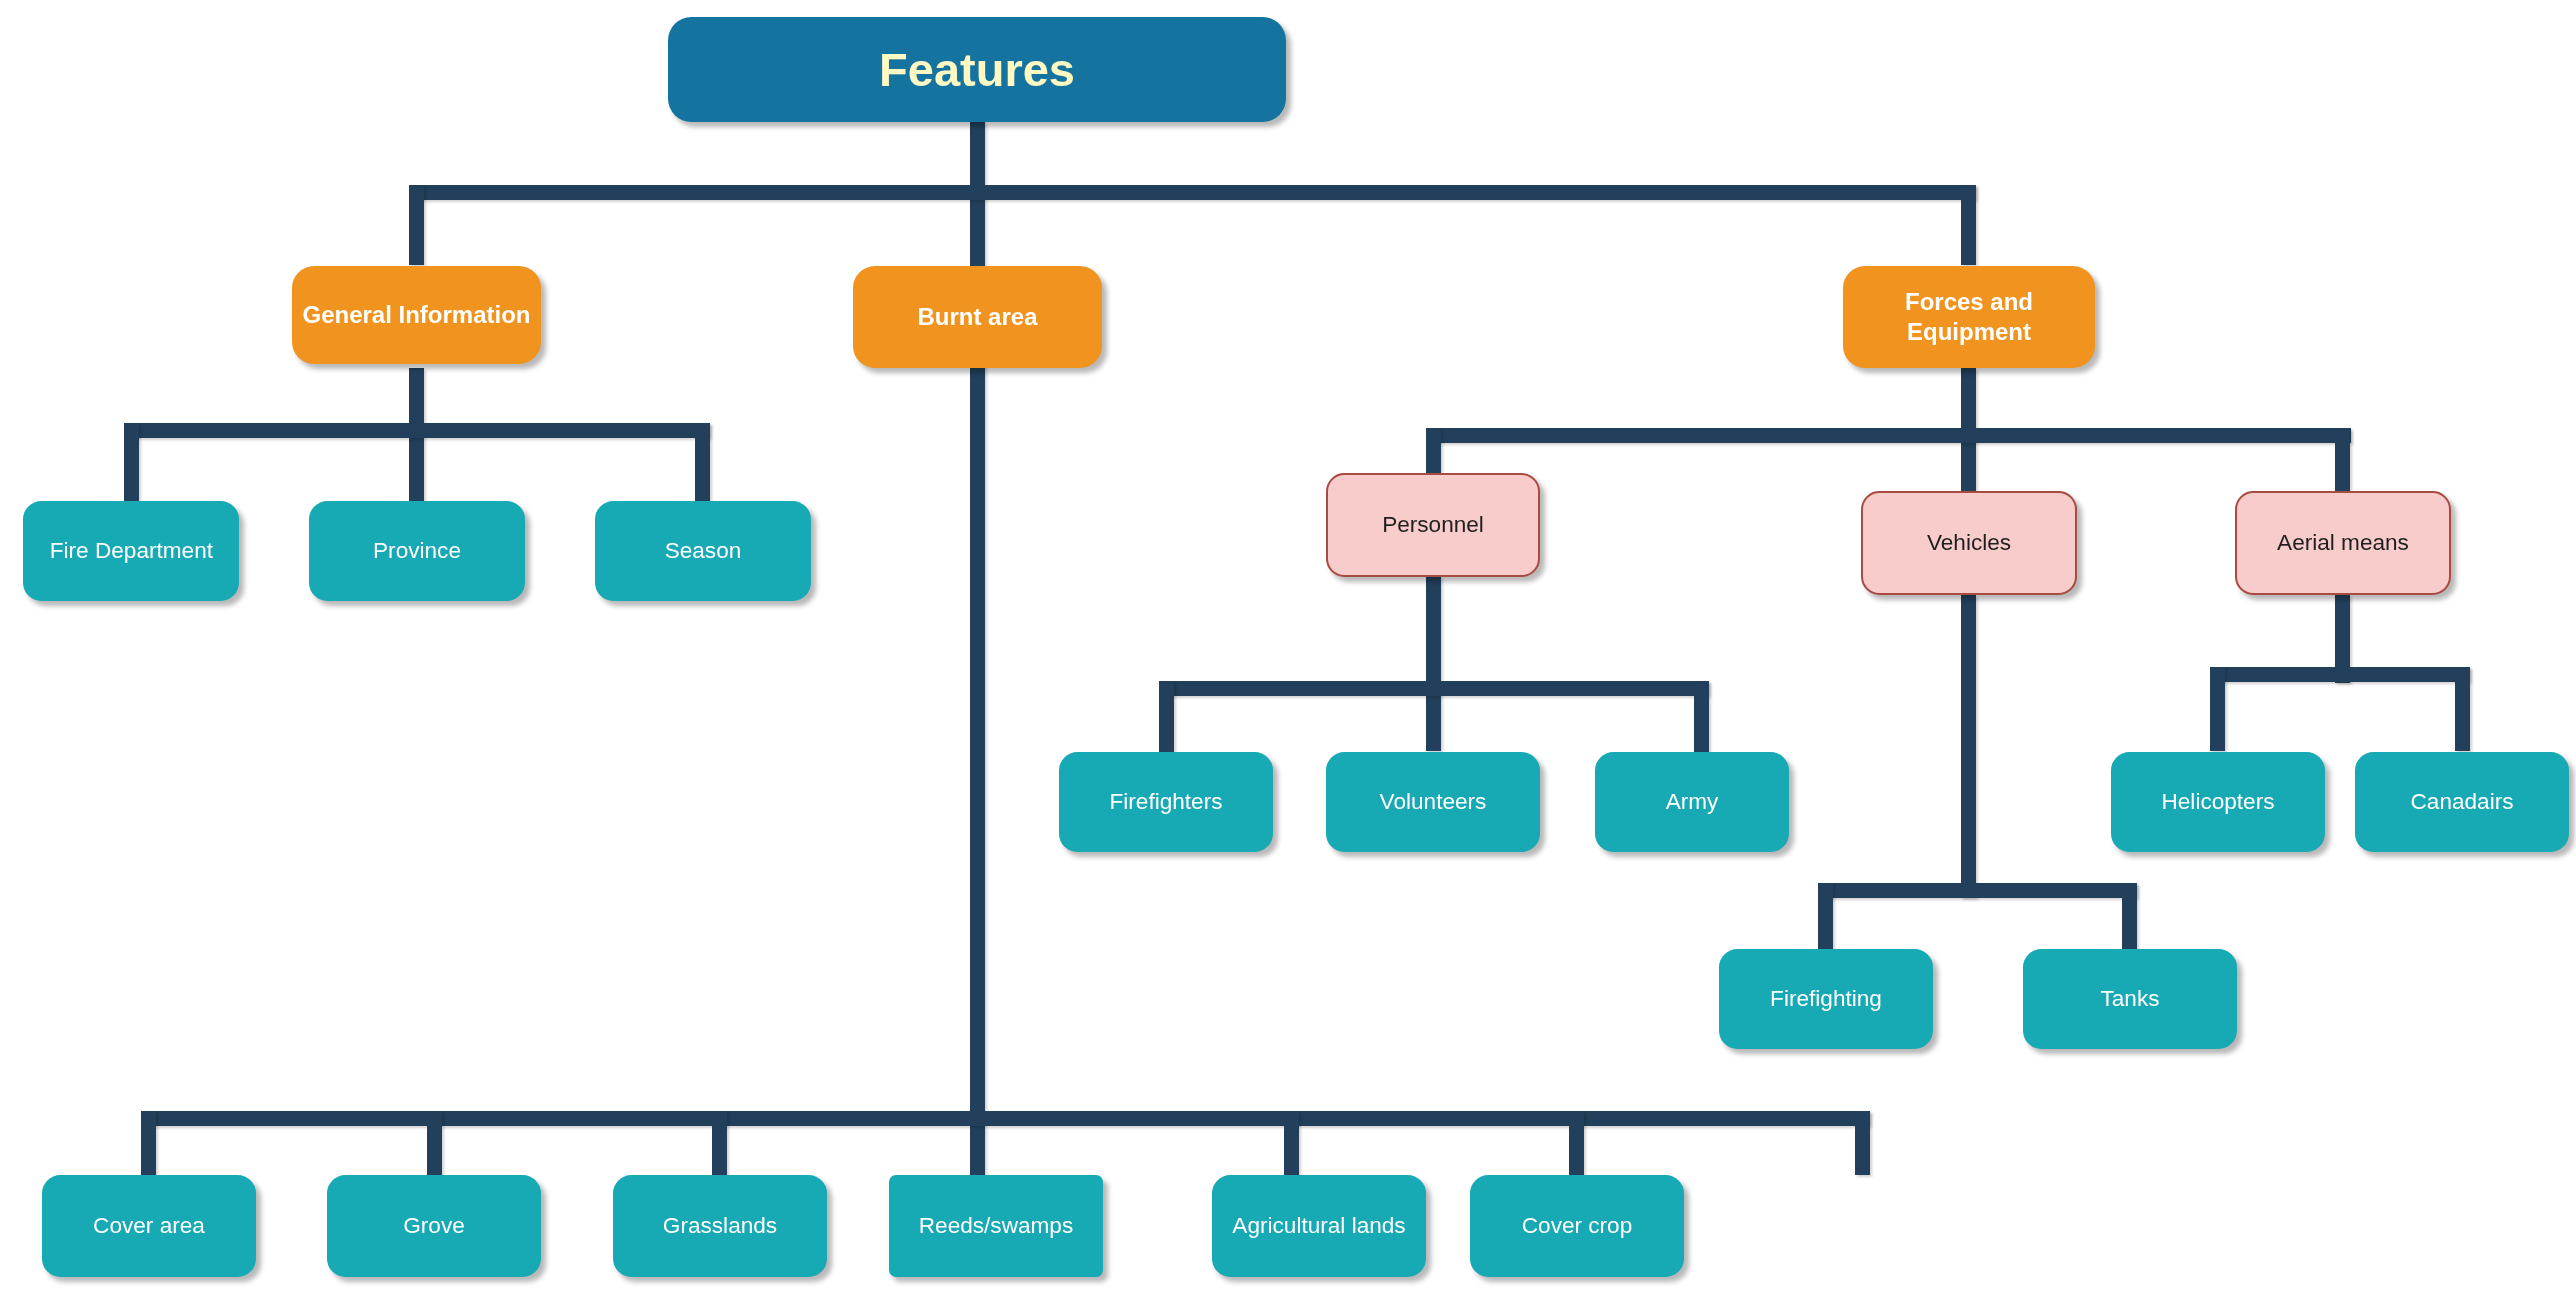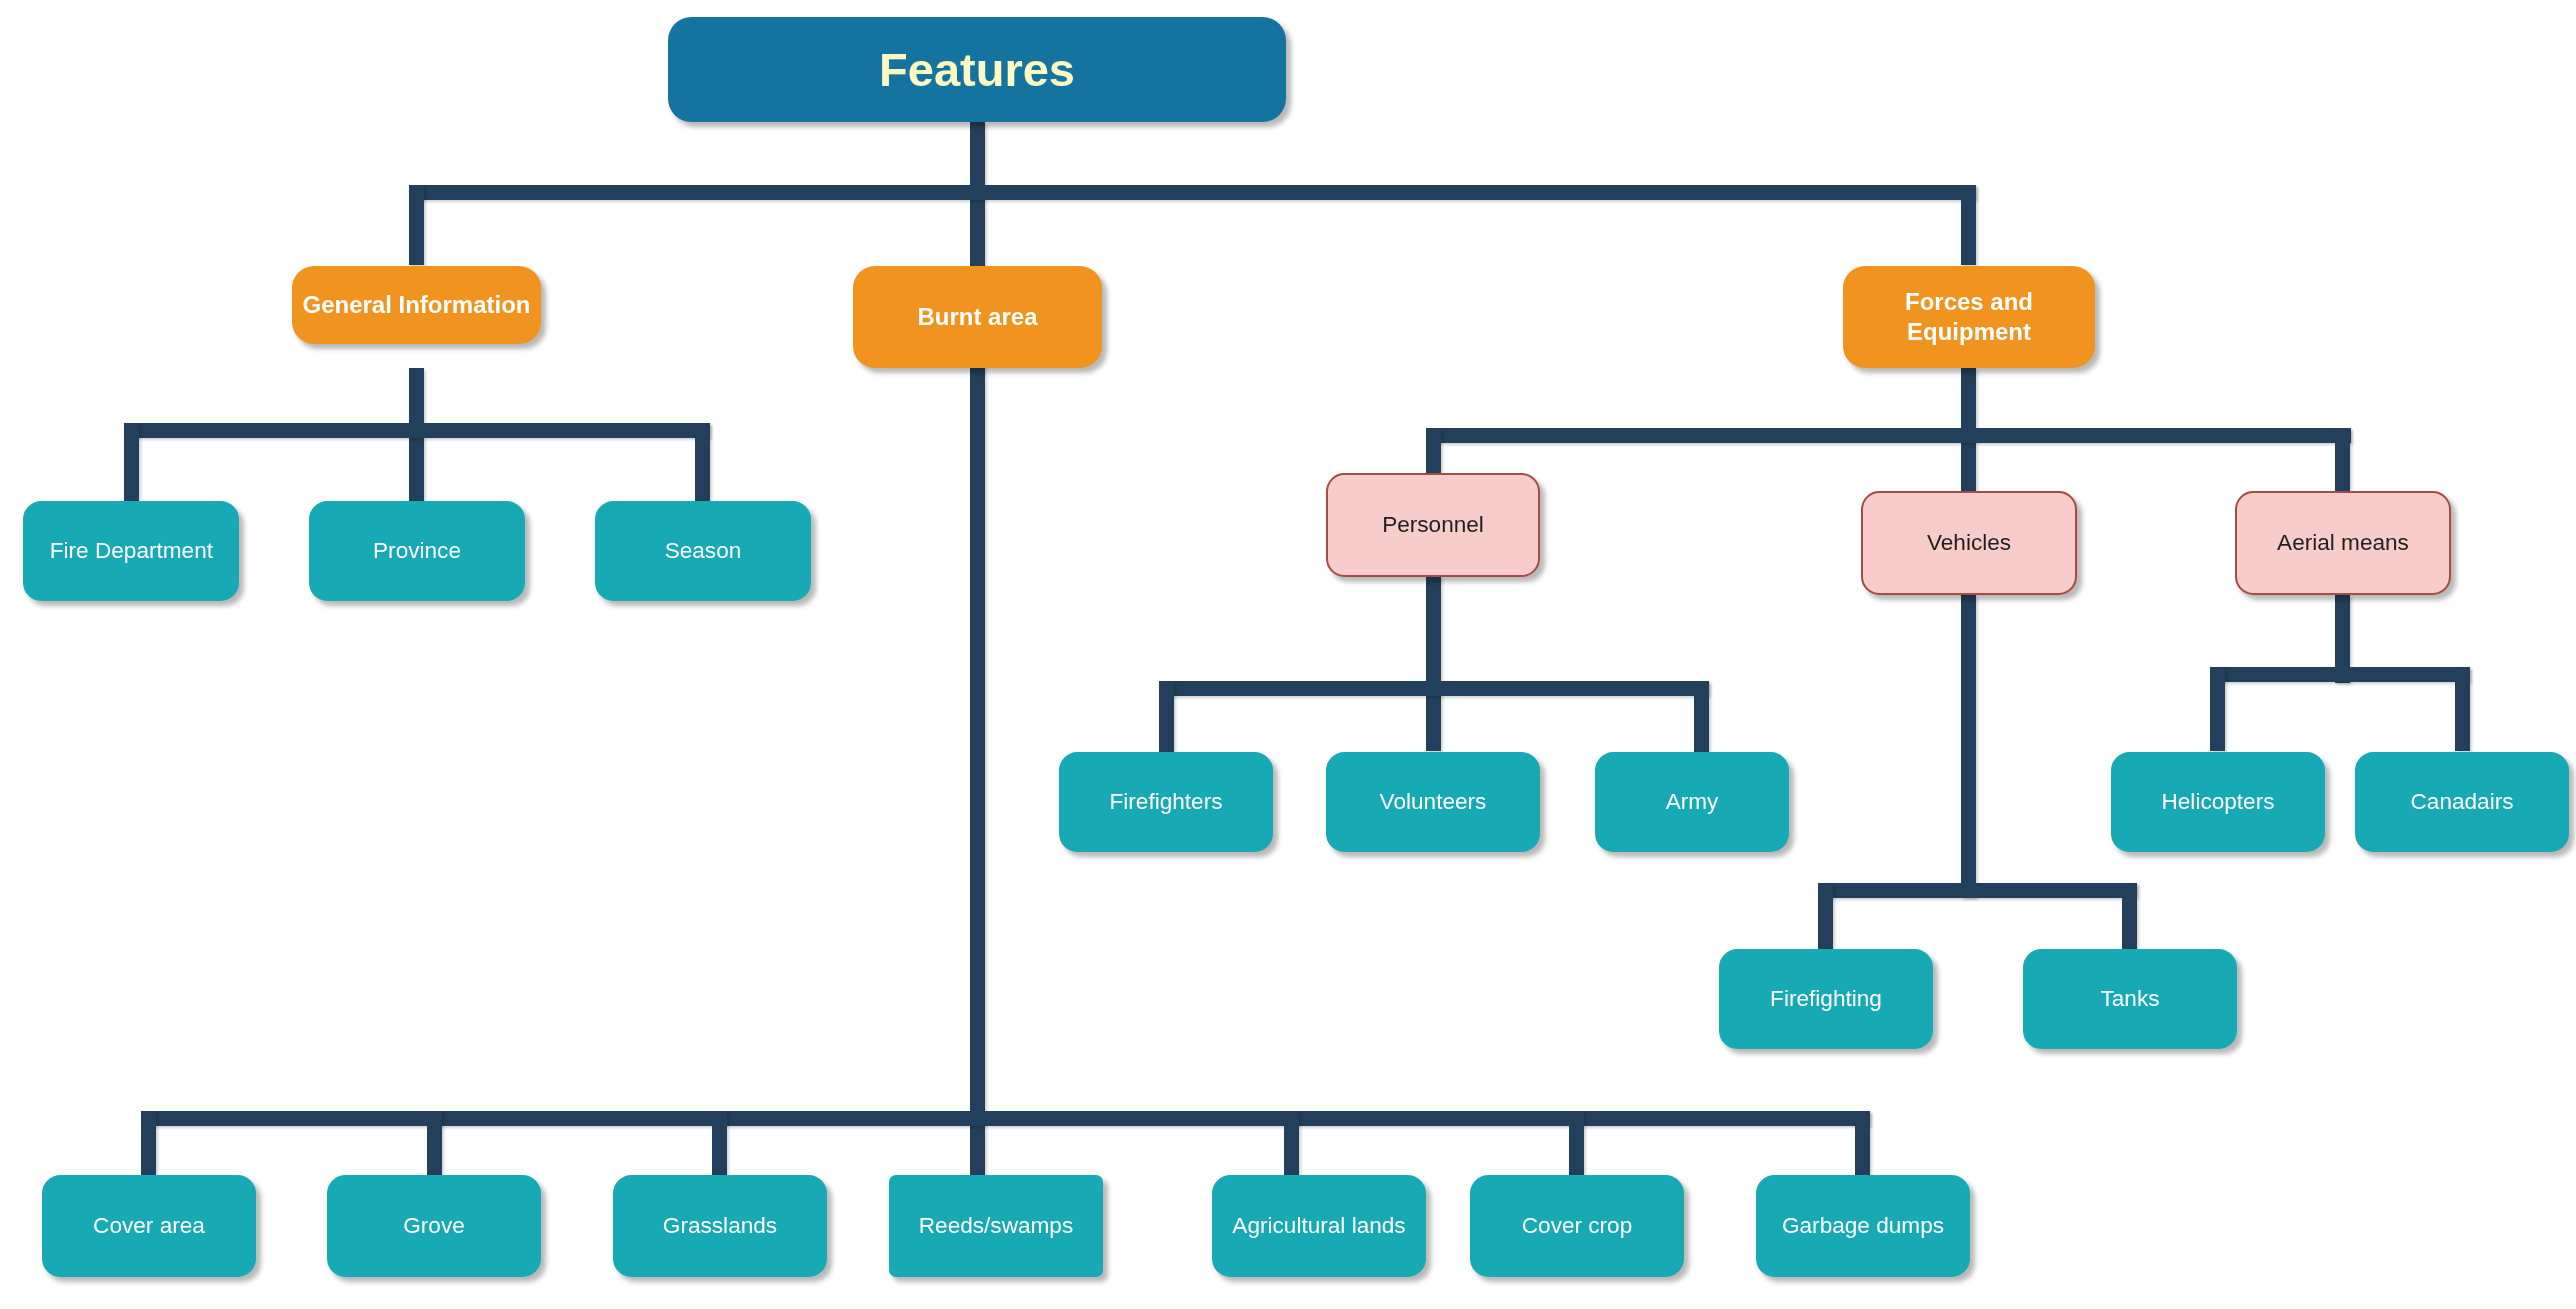--- a/index.html
+++ b/index.html
@@ -90,21 +90,21 @@
     <div class="conn" style="left: 141px; top: 1111px; width: 1729px; height: 15px;"></div>
     <div class="conn" style="left: 141px; top: 1111px; width: 15px; height: 64px;"></div>
     <div class="conn" style="left: 427px; top: 1111px; width: 15px; height: 64px;"></div>
     <div class="conn" style="left: 712px; top: 1111px; width: 15px; height: 64px;"></div>
     <div class="conn" style="left: 1284px; top: 1111px; width: 15px; height: 64px;"></div>
     <div class="conn" style="left: 1569px; top: 1111px; width: 15px; height: 64px;"></div>
     <div class="conn" style="left: 1855px; top: 1111px; width: 15px; height: 64px;"></div>
     <div class="node node-root" style="left: 668px; top: 16.7px; width: 618px; height: 105px;">
       <span class="lbl">Features</span>
     </div>
-    <div class="node node-branch" style="left: 292px; top: 266px; width: 249px; height: 78px;">
+    <div class="node node-branch" style="left: 292px; top: 266px; width: 249px; height: 98px;">
       <span class="lbl">General Information</span>
     </div>
     <div class="node node-branch" style="left: 853px; top: 266px; width: 249px; height: 102px;">
       <span class="lbl">Burnt area</span>
     </div>
     <div class="node node-branch" style="left: 1843px; top: 266px; width: 252px; height: 102px;">
       <span class="lbl">Forces and Equipment</span>
     </div>
     <div class="node node-leaf" style="left: 23.4px; top: 501px; width: 216px; height: 100px;">
       <span class="lbl">Fire Department</span>
@@ -156,17 +156,14 @@
     </div>
     <div class="node node-leaf" style="left: 889px; top: 1175px; width: 214px; height: 102px; border-radius: 7px;">
       <span class="lbl">Reeds/swamps</span>
     </div>
     <div class="node node-leaf" style="left: 1184px; top: 1175px; width: 214px; height: 102px; margin-left: 28px;">
       <span class="lbl">Agricultural lands</span>
     </div>
     <div class="node node-leaf" style="left: 1470px; top: 1175px; width: 214px; height: 102px;">
       <span class="lbl">Cover crop</span>
     </div>
-    <div class="node node-leaf" style="left: 1756px; top: 1175px; width: 214px; height: 102px;">
-      <span class="lbl">Garbage dumps</span>
-    </div>
   </div>
 
 
 </body></html>

